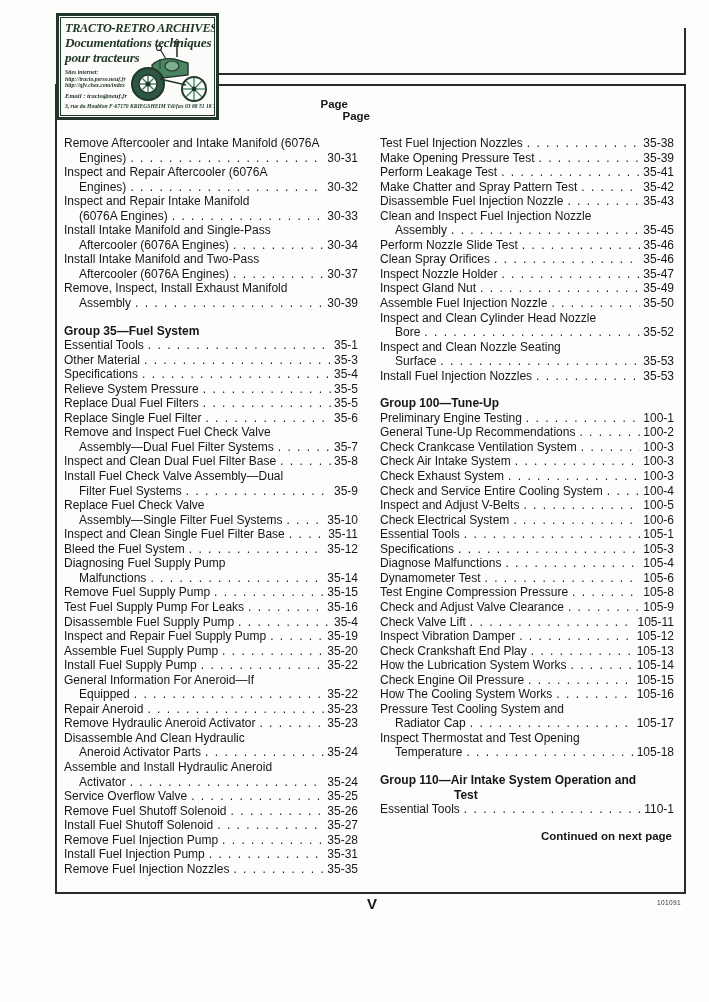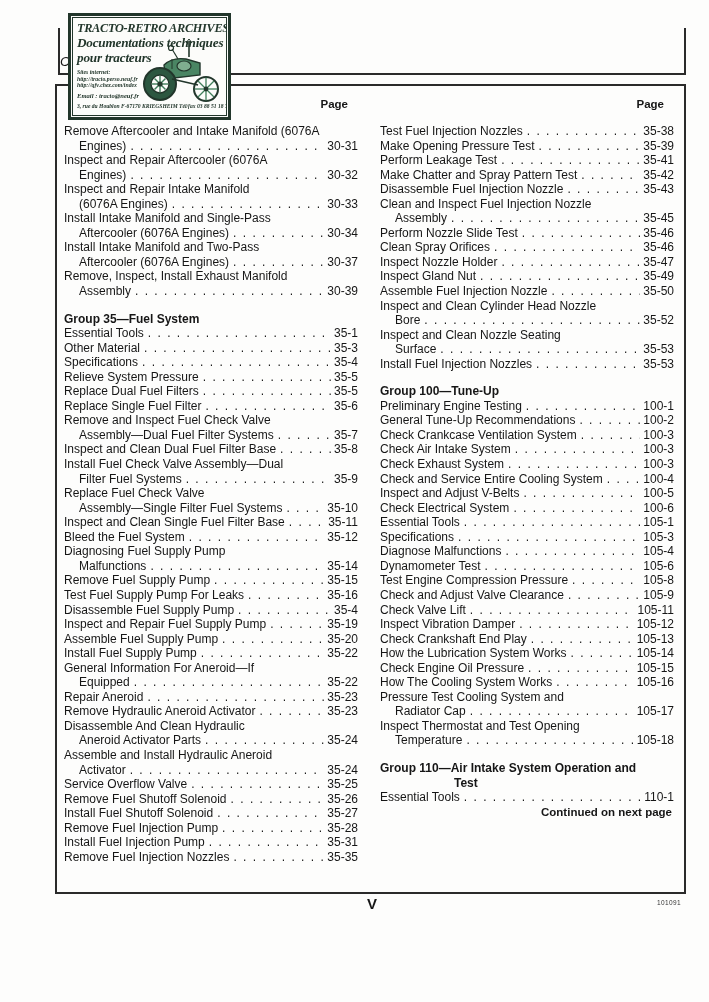--- a/index.html
+++ b/index.html
@@ -14,21 +14,21 @@
     display:flex;align-items:flex-end;justify-content:flex-start;
   }
   .contents-title{
     font-style:italic;font-size:13.5px;padding-bottom:4px;letter-spacing:.3px;
   }
   
   .main-box{
     position:absolute;left:55px;top:84px;width:627px;height:806px;
     border:2px solid #2a2a2a;background:#fdfdfc;
   }
-  .page-labels{display:flex;padding:12px 0 0 7px;}
+  .page-labels{display:flex;padding:12px 0 0 7px;flex-direction:column;}
   .page-label{width:294px;text-align:right;font-weight:bold;font-size:11.5px;padding-right:10px;box-sizing:border-box;}
   .page-label + .page-label{margin-left:22px;}
   .columns{display:flex;padding:14px 0 0 7px;}
   .col{width:294px;box-sizing:border-box;}
   .col + .col{margin-left:22px;}
   
   .row{
     display:flex;align-items:baseline;font-size:12px;line-height:14.55px;
     white-space:nowrap;
   }
@@ -37,33 +37,33 @@
     flex:1 1 auto;overflow:hidden;margin:0 3px 0 4px;min-width:0;
   }
   .row .dots::after{
     content:". . . . . . . . . . . . . . . . . . . . . . . . . . . . . . . . . . . . . . . . . . . . . .";
     letter-spacing:1.5px;
   }
   .row .pg{flex:0 0 auto;text-align:right;}
   .row.indent{padding-left:15px;}
   .row.heading{font-weight:bold;margin-top:13px;align-items:flex-end;}
   .row.heading2{font-weight:bold;padding-left:74px;}
-  .row.continued{font-weight:bold;font-size:11.5px;}
+  .row.continued{font-weight:bold;margin-top:12px;font-size:11.5px;}
   .row.continued .t{margin-left:auto;padding-right:2px;}
   
   .page-number{
     position:absolute;left:352px;top:895px;width:40px;text-align:center;
     font-weight:bold;font-size:15px;
   }
   .doc-number{
     position:absolute;right:28px;top:899px;font-size:6.5px;letter-spacing:.4px;color:#333;
   }
   
   .stamp{
-    position:absolute;left:68px;top:13px;width:163px;height:107px;
+    position:absolute;left:56px;top:13px;width:163px;height:107px;
     background:#fcfcfa;border:3px solid #22362b;box-sizing:border-box;z-index:5;
     color:#22362b;
   }
   .stamp-inner{
     position:absolute;inset:1px;border:1px solid #22362b;
     font-family:"Liberation Serif",serif;overflow:hidden;
   }
   .stamp-title{
     font-size:12.3px;font-weight:bold;font-style:italic;letter-spacing:-.3px;
     padding:3px 0 0 4px;white-space:nowrap;

